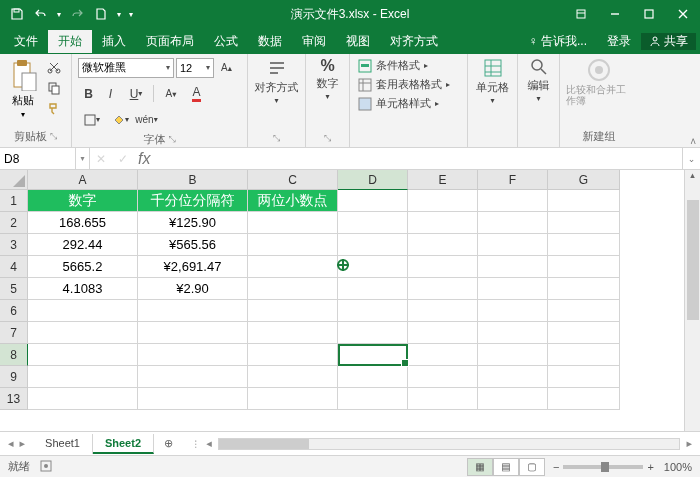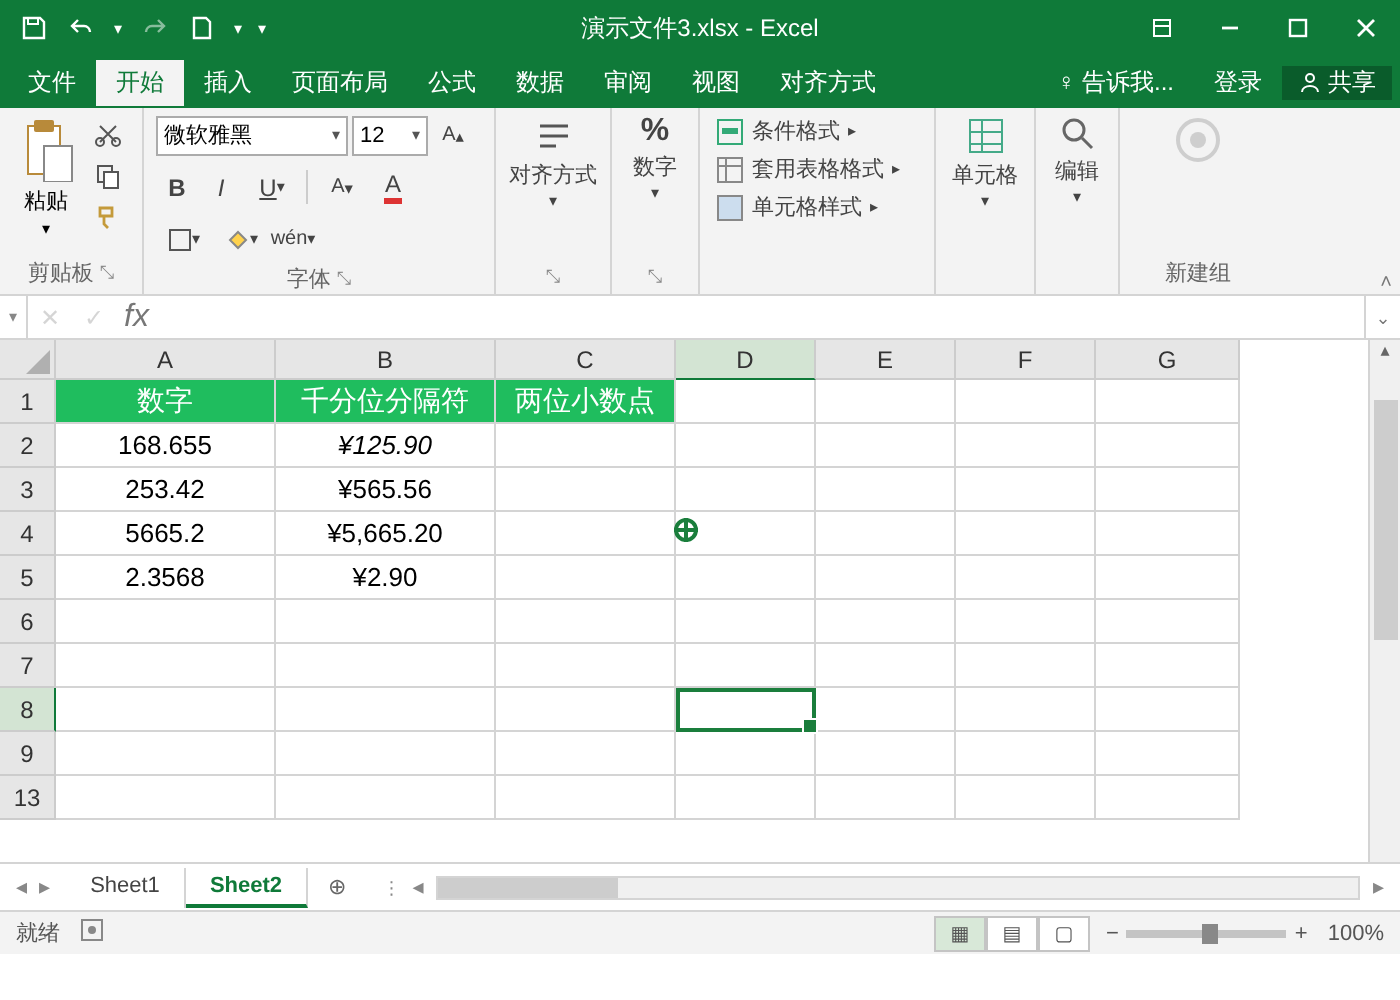--- a/index.html
+++ b/index.html
@@ -334,28 +334,32 @@
       </div>
   </div>
 
   <div class="rgroup" style="width:78px;border-right:none">
     <div class="rgroup-body" style="justify-content:center">
         <div class="cell-btn" style="opacity:.5">
           <svg width="26" height="26">
             <circle cx="13" cy="13" r="10" fill="none" stroke="#aaa" stroke-width="2"></circle>
             <circle cx="13" cy="13" r="4" fill="#aaa"></circle>
           </svg>
+          <span style="font-size:10px;line-height:1.1">比较和合并工作簿</span>
         </div>
       </div>
     <div class="rgroup-label">新建组</div>
   </div>
   <div style="position:absolute;right:4px;top:136px;font-size:10px;color:#777;cursor:pointer">˄</div>
 </div>
 
 <div class="namebox-row">
+  <div class="namebox">
+      <input value="D8" style="">
+    </div>
   <div class="nb-dd">▾</div>
   <div class="fx-btns">
     <div class="fx-btn" style="opacity:.4">✕</div>
     <div class="fx-btn" style="opacity:.4">✓</div>
     <div class="fx-label">fx</div>
   </div>
   <div class="formula-input"><input style=""></div>
   <div class="fb-expand">⌄</div>
 </div>
 
@@ -384,41 +388,41 @@
     </div>
   <div class="cells" id="cells">
       <div class="cell hdr" style="left: 0px; top: 0px; width: 110px; height: 22px;">数字</div>
       <div class="cell hdr" style="left: 110px; top: 0px; width: 110px; height: 22px;">千分位分隔符</div>
       <div class="cell hdr" style="left: 220px; top: 0px; width: 90px; height: 22px;">两位小数点</div>
       <div class="cell" style="left: 310px; top: 0px; width: 70px; height: 22px;"></div>
       <div class="cell" style="left: 380px; top: 0px; width: 70px; height: 22px;"></div>
       <div class="cell" style="left: 450px; top: 0px; width: 70px; height: 22px;"></div>
       <div class="cell" style="left: 520px; top: 0px; width: 72px; height: 22px;"></div>
       <div class="cell num" style="left: 0px; top: 22px; width: 110px; height: 22px;">168.655</div>
-      <div class="cell num" style="left: 110px; top: 22px; width: 110px; height: 22px; font-style: italic;">¥125.90</div>
+      <div class="cell num" style="left: 110px; top: 22px; width: 110px; height: 22px;">¥125.90</div>
       <div class="cell" style="left: 220px; top: 22px; width: 90px; height: 22px;"></div>
       <div class="cell" style="left: 310px; top: 22px; width: 70px; height: 22px;"></div>
       <div class="cell" style="left: 380px; top: 22px; width: 70px; height: 22px;"></div>
       <div class="cell" style="left: 450px; top: 22px; width: 70px; height: 22px;"></div>
       <div class="cell" style="left: 520px; top: 22px; width: 72px; height: 22px;"></div>
-      <div class="cell num" style="left: 0px; top: 44px; width: 110px; height: 22px;">253.42</div>
+      <div class="cell num" style="left: 0px; top: 44px; width: 110px; height: 22px;">292.44</div>
       <div class="cell num" style="left: 110px; top: 44px; width: 110px; height: 22px;">¥565.56</div>
       <div class="cell" style="left: 220px; top: 44px; width: 90px; height: 22px;"></div>
       <div class="cell" style="left: 310px; top: 44px; width: 70px; height: 22px;"></div>
       <div class="cell" style="left: 380px; top: 44px; width: 70px; height: 22px;"></div>
       <div class="cell" style="left: 450px; top: 44px; width: 70px; height: 22px;"></div>
       <div class="cell" style="left: 520px; top: 44px; width: 72px; height: 22px;"></div>
       <div class="cell num" style="left: 0px; top: 66px; width: 110px; height: 22px;">5665.2</div>
-      <div class="cell num" style="left: 110px; top: 66px; width: 110px; height: 22px;">¥5,665.20</div>
+      <div class="cell num" style="left: 110px; top: 66px; width: 110px; height: 22px;">¥2,691.47</div>
       <div class="cell" style="left: 220px; top: 66px; width: 90px; height: 22px;"></div>
       <div class="cell" style="left: 310px; top: 66px; width: 70px; height: 22px;"></div>
       <div class="cell" style="left: 380px; top: 66px; width: 70px; height: 22px;"></div>
       <div class="cell" style="left: 450px; top: 66px; width: 70px; height: 22px;"></div>
       <div class="cell" style="left: 520px; top: 66px; width: 72px; height: 22px;"></div>
-      <div class="cell num" style="left: 0px; top: 88px; width: 110px; height: 22px;">2.3568</div>
+      <div class="cell num" style="left: 0px; top: 88px; width: 110px; height: 22px;">4.1083</div>
       <div class="cell num" style="left: 110px; top: 88px; width: 110px; height: 22px;">¥2.90</div>
       <div class="cell" style="left: 220px; top: 88px; width: 90px; height: 22px;"></div>
       <div class="cell" style="left: 310px; top: 88px; width: 70px; height: 22px;"></div>
       <div class="cell" style="left: 380px; top: 88px; width: 70px; height: 22px;"></div>
       <div class="cell" style="left: 450px; top: 88px; width: 70px; height: 22px;"></div>
       <div class="cell" style="left: 520px; top: 88px; width: 72px; height: 22px;"></div>
       <div class="cell" style="left: 0px; top: 110px; width: 110px; height: 22px;"></div>
       <div class="cell" style="left: 110px; top: 110px; width: 110px; height: 22px;"></div>
       <div class="cell" style="left: 220px; top: 110px; width: 90px; height: 22px;"></div>
       <div class="cell" style="left: 310px; top: 110px; width: 70px; height: 22px;"></div>

